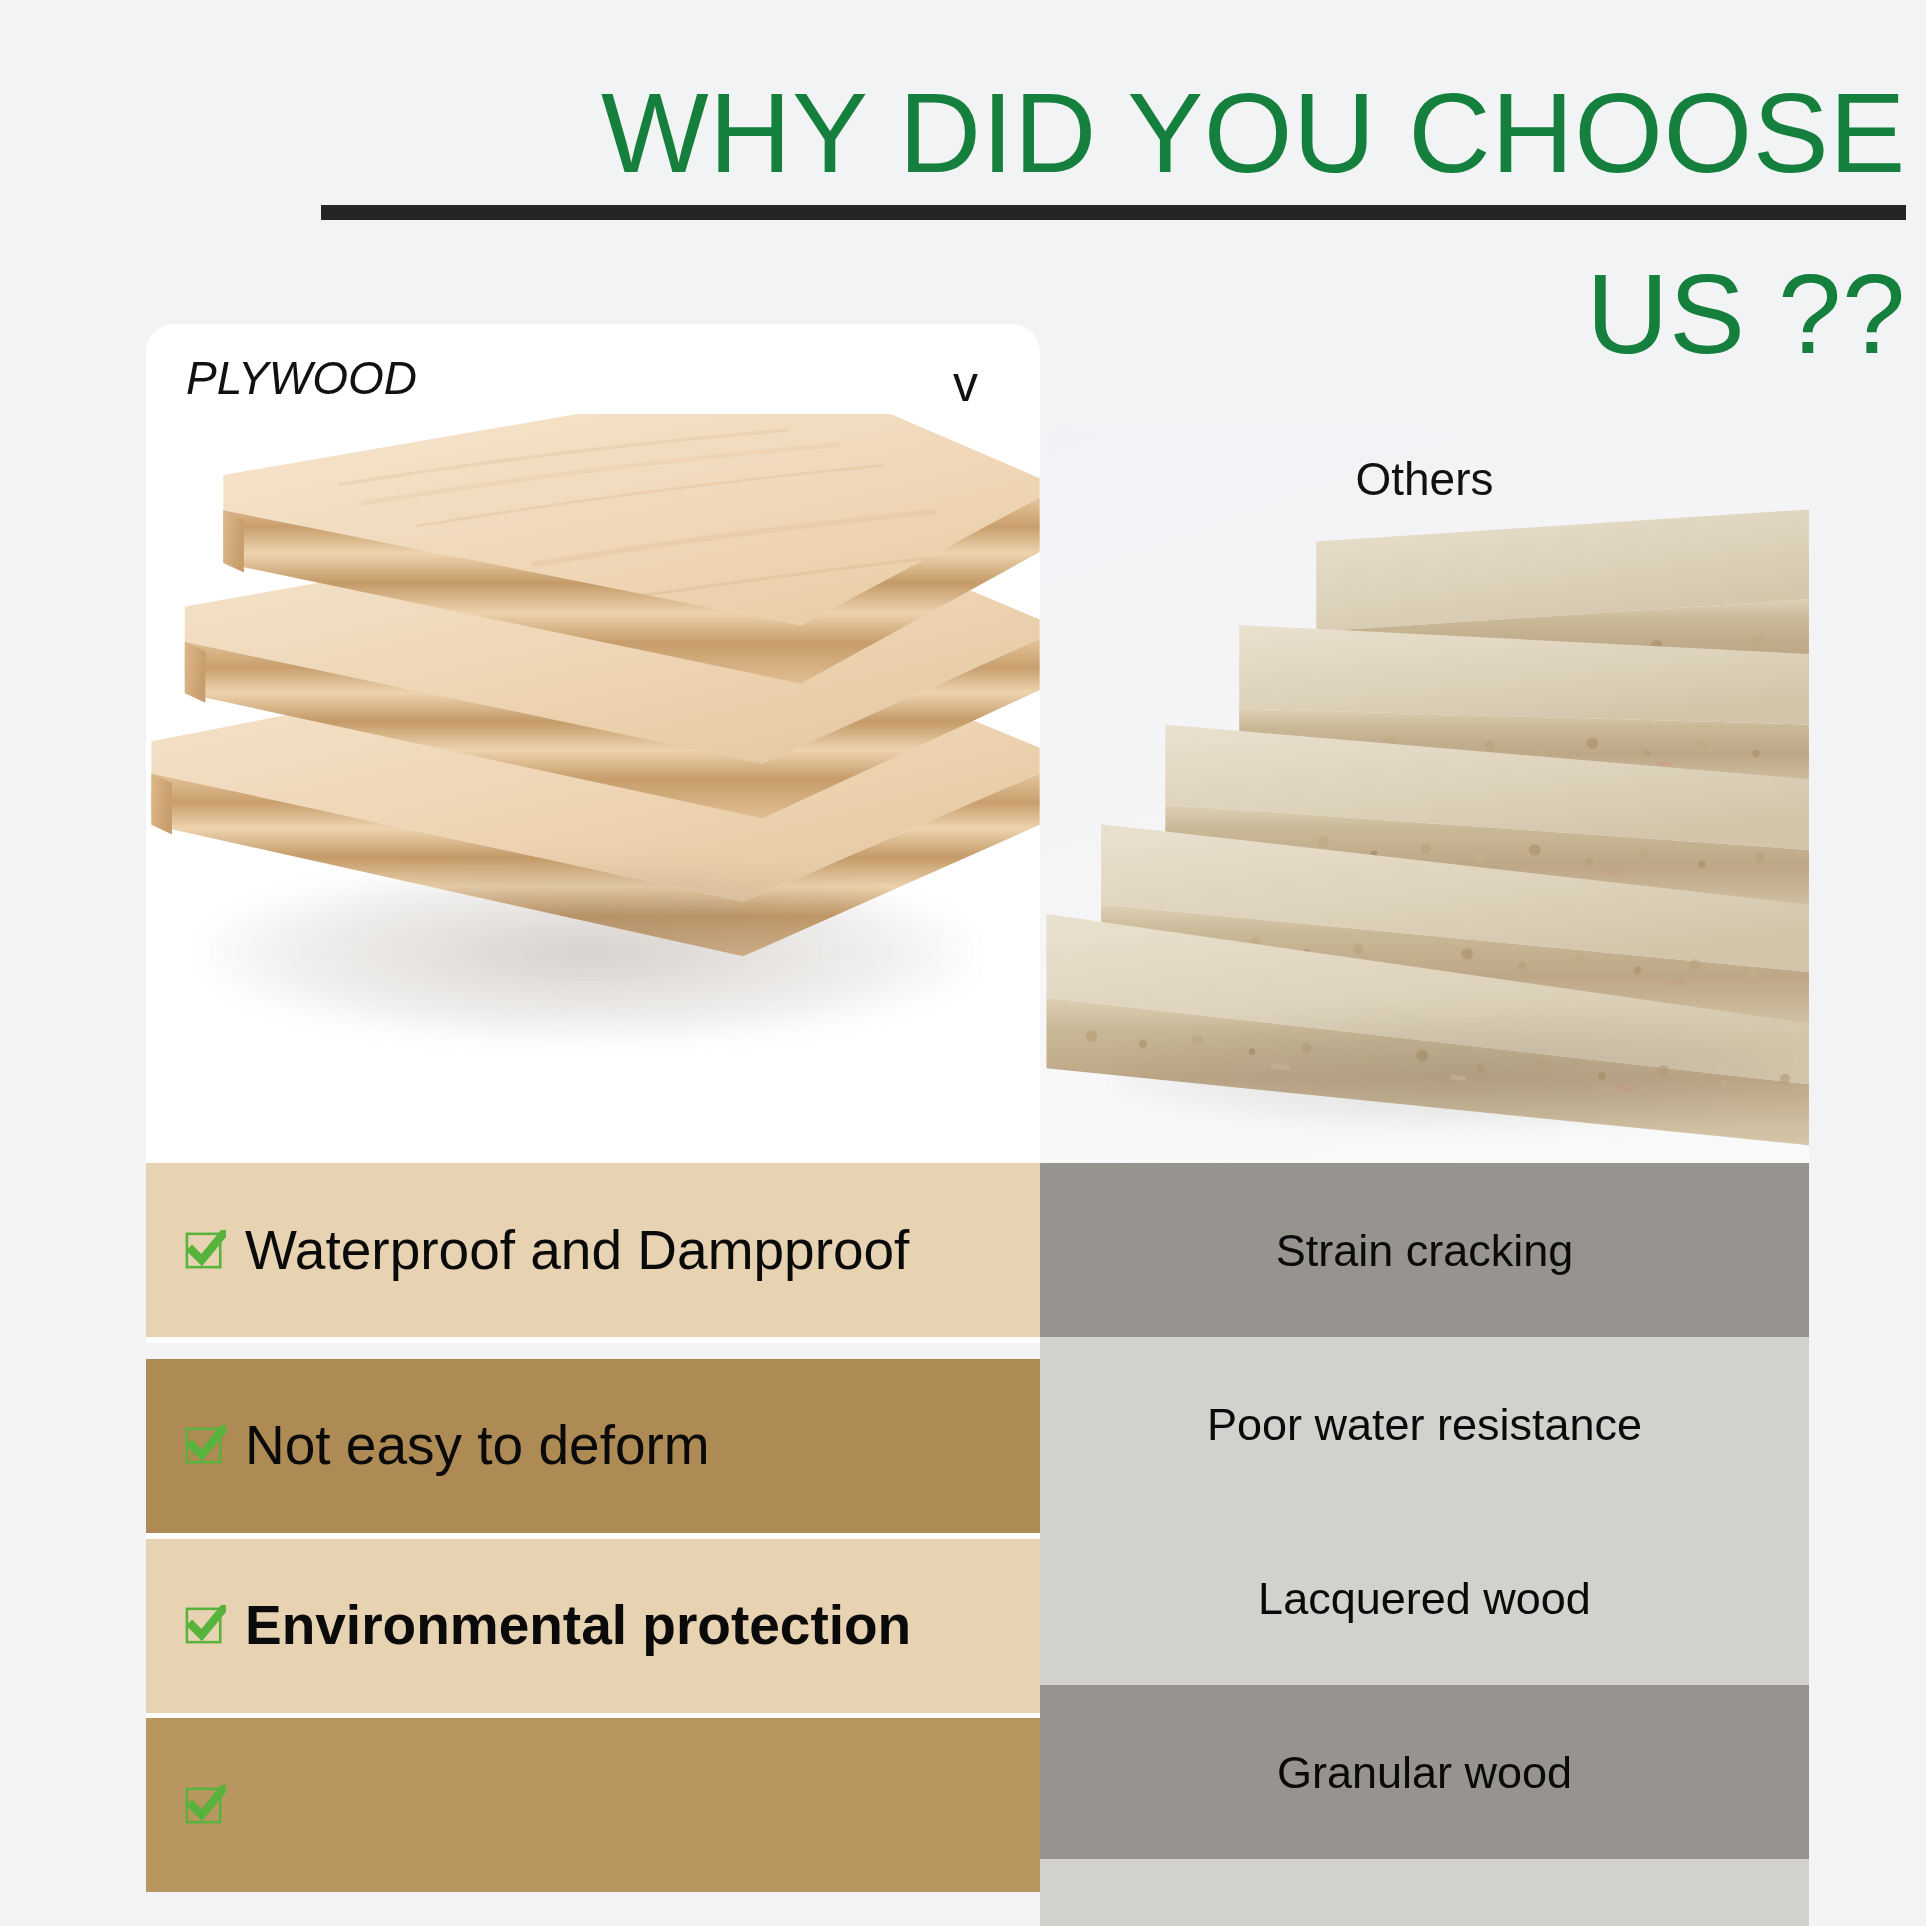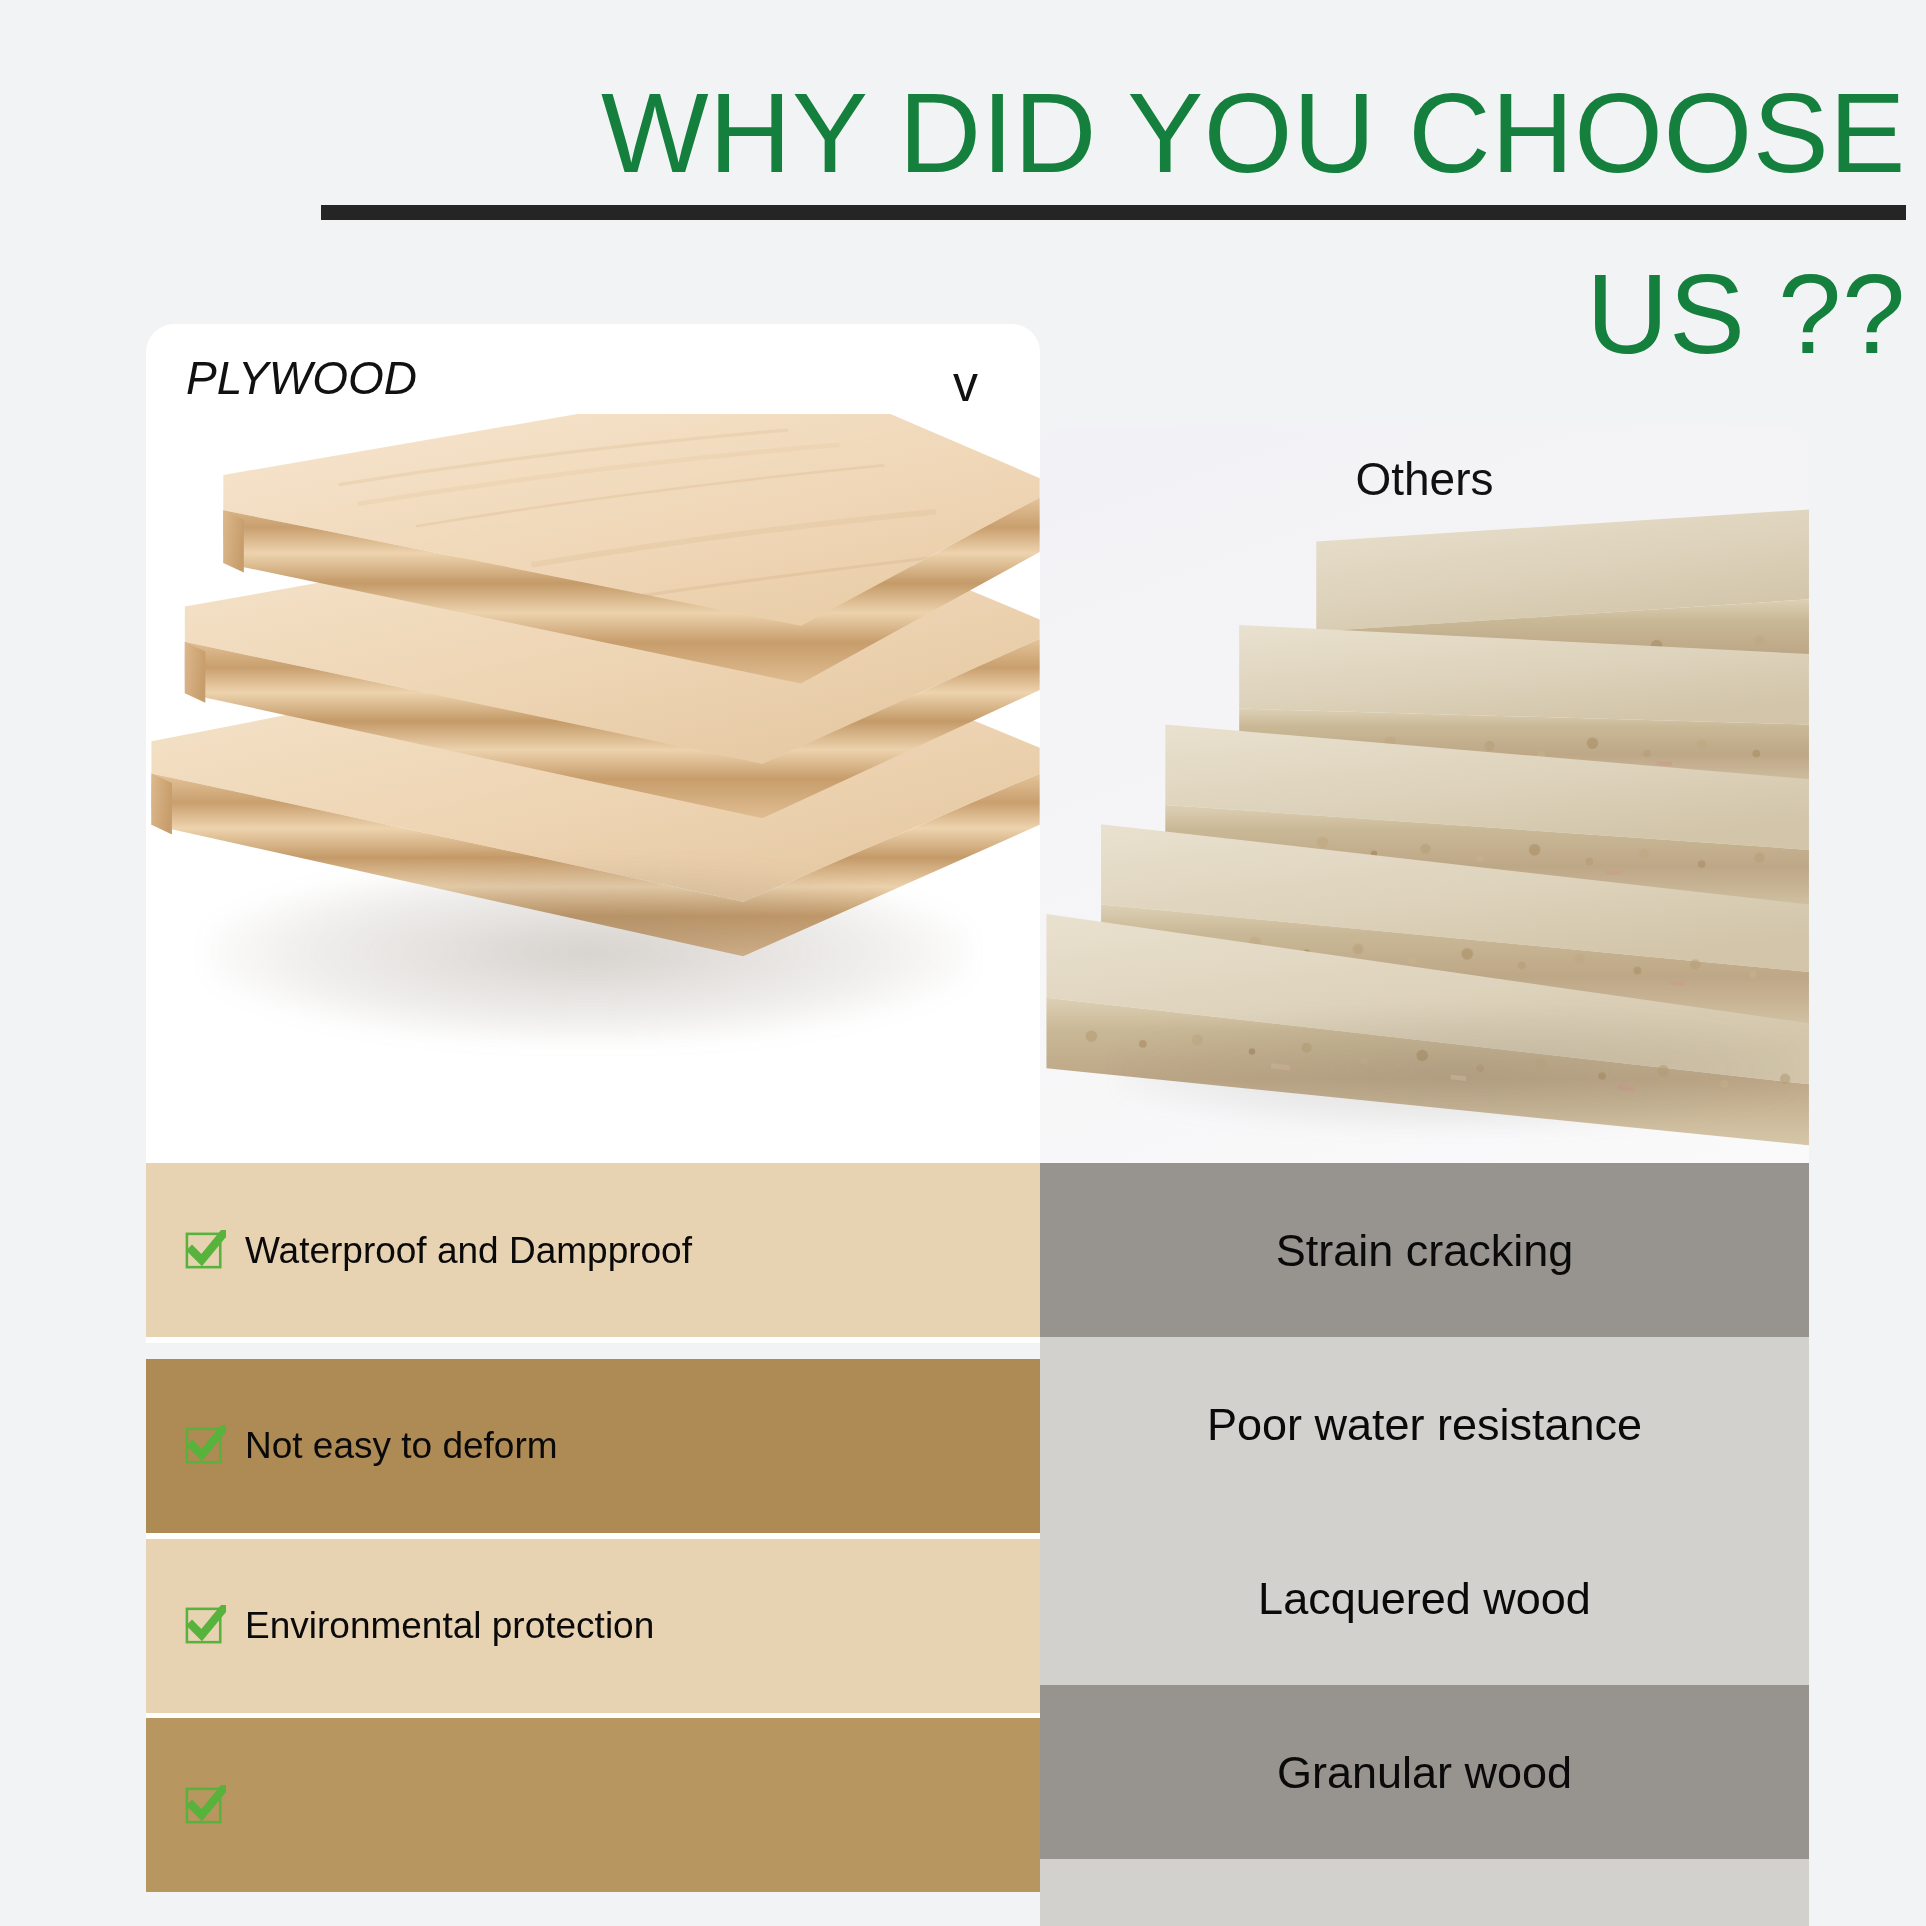--- a/index.html
+++ b/index.html
@@ -87,21 +87,21 @@
   .rows-left .row{ padding-left:39px; }
   .rows-right .row{ justify-content:center; }
 
   .row-sep{ height:5.8px; background:#ffffff; }
 
   .check-icon{
     width:41px; height:41px; flex:0 0 41px; margin-right:19px;
     position:relative; display:block;
   }
   .row-label{
-    font-size:37px; color:#0a0a0a; line-height:1;
+    font-size:55px; color:#0a0a0a; line-height:1;
     white-space:nowrap;
   }
   .rows-right .row-label{ font-size:45px; }
 
   .rows-right .tail{
     height:77px;
   }
 </style>
 </head>
 <body>
@@ -323,21 +323,21 @@
     <span class="check-icon">
       <svg width="41" height="41" viewBox="0 0 64 64">
         <rect x="3" y="6" width="52" height="52" fill="none" stroke="#57b33b" stroke-width="4"></rect>
         <path d="M11 32 L26 47 L63 2" fill="none" stroke="#57b33b" stroke-width="13" stroke-linecap="square"></path>
       </svg>
     </span>
     <span class="row-label">Not easy to deform</span>
   </div>
   <div class="row-sep"></div>
 
-  <div class="row" style="background:#e7d2b2;">
+  <div class="row" style="background:#e7d2b2;font-weight:bold;">
     <span class="check-icon">
       <svg width="41" height="41" viewBox="0 0 64 64">
         <rect x="3" y="6" width="52" height="52" fill="none" stroke="#57b33b" stroke-width="4"></rect>
         <path d="M11 32 L26 47 L63 2" fill="none" stroke="#57b33b" stroke-width="13" stroke-linecap="square"></path>
       </svg>
     </span>
     <span class="row-label">Environmental protection</span>
   </div>
   <div class="row-sep"></div>
 

